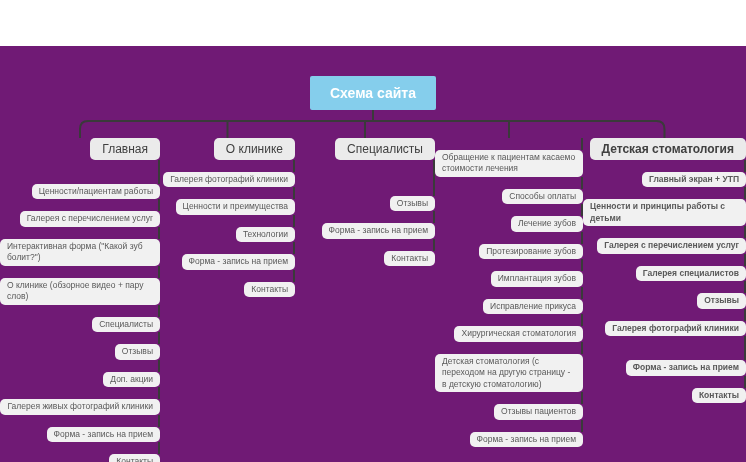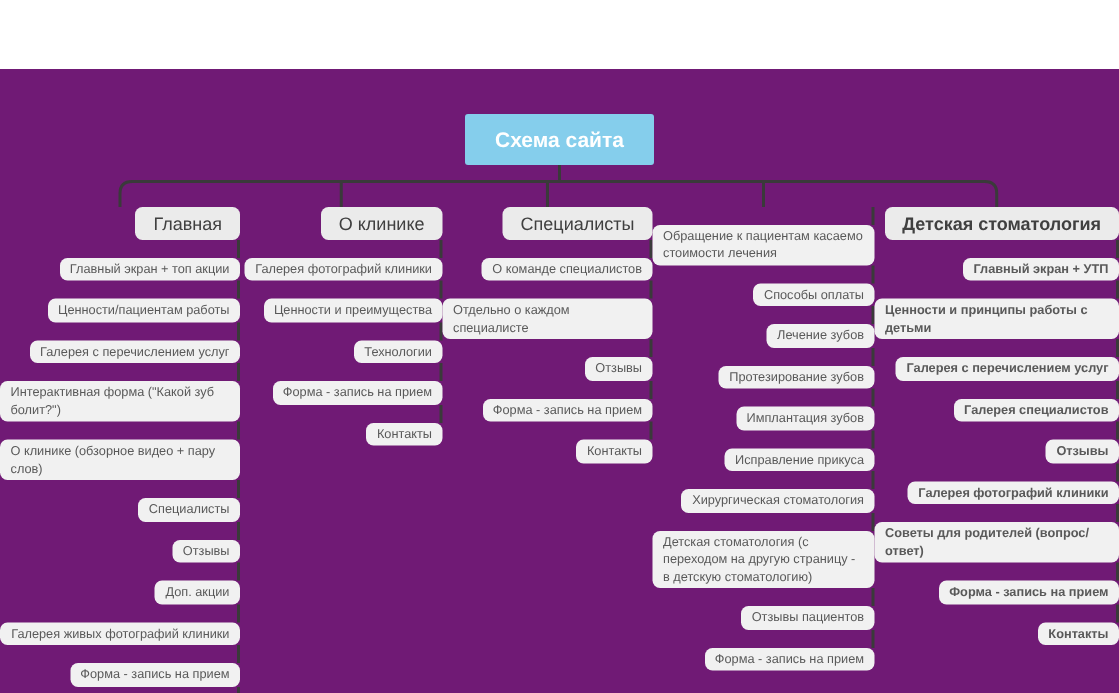--- a/index.html
+++ b/index.html
@@ -82,21 +82,20 @@
 
 <div id="diagram">
   <svg id="connectors" width="746" height="462" viewBox="0 0 746 462">
       <path d="M 373 64 L 373 75 M 80 92 L 80 83 Q 80 75 88 75 L 656.4921875 75 Q 664.4921875 75 664.4921875 83 L 664.4921875 92 M 227.5 75 L 227.5 92 M 364.9921875 75 L 364.9921875 92 M 509 75 L 509 92" fill="none" stroke="#3a3a3a" stroke-width="2" stroke-linecap="butt"></path>
     </svg>
   <div class="root-node">Схема сайта</div>
   <div id="columns">
       <div class="sitemap-column">
         <div class="col-header">Главная</div>
         <div class="vline"></div>
-        <div class="node">Главный экран + топ акции</div>
         <div class="vline"></div>
         <div class="node">Ценности/пациентам работы</div>
         <div class="vline"></div>
         <div class="node">Галерея с перечислением услуг</div>
         <div class="vline"></div>
         <div class="node">Интерактивная форма ("Какой зуб болит?")</div>
         <div class="vline"></div>
         <div class="node">О клинике (обзорное видео + пару слов)</div>
         <div class="vline"></div>
         <div class="node">Специалисты</div>
@@ -120,23 +119,21 @@
         <div class="vline"></div>
         <div class="node">Технологии</div>
         <div class="vline"></div>
         <div class="node">Форма - запись на прием</div>
         <div class="vline"></div>
         <div class="node">Контакты</div>
       </div>
       <div class="sitemap-column">
         <div class="col-header">Специалисты</div>
         <div class="vline"></div>
-        <div class="node">О команде специалистов</div>
         <div class="vline"></div>
-        <div class="node">Отдельно о каждом специалисте</div>
         <div class="vline"></div>
         <div class="node">Отзывы</div>
         <div class="vline"></div>
         <div class="node">Форма - запись на прием</div>
         <div class="vline"></div>
         <div class="node">Контакты</div>
       </div>
       <div class="sitemap-column">
         <div class="vline"></div>
         <div class="node">Обращение к пациентам касаемо стоимости лечения</div>
@@ -167,20 +164,19 @@
         <div class="node">Ценности и принципы работы с детьми</div>
         <div class="vline"></div>
         <div class="node">Галерея с перечислением услуг</div>
         <div class="vline"></div>
         <div class="node">Галерея специалистов</div>
         <div class="vline"></div>
         <div class="node">Отзывы</div>
         <div class="vline"></div>
         <div class="node">Галерея фотографий клиники</div>
         <div class="vline"></div>
-        <div class="node">Советы для родителей (вопрос/ответ)</div>
         <div class="vline"></div>
         <div class="node">Форма - запись на прием</div>
         <div class="vline"></div>
         <div class="node">Контакты</div>
       </div>
     </div>
 </div>
 
 </body></html>

